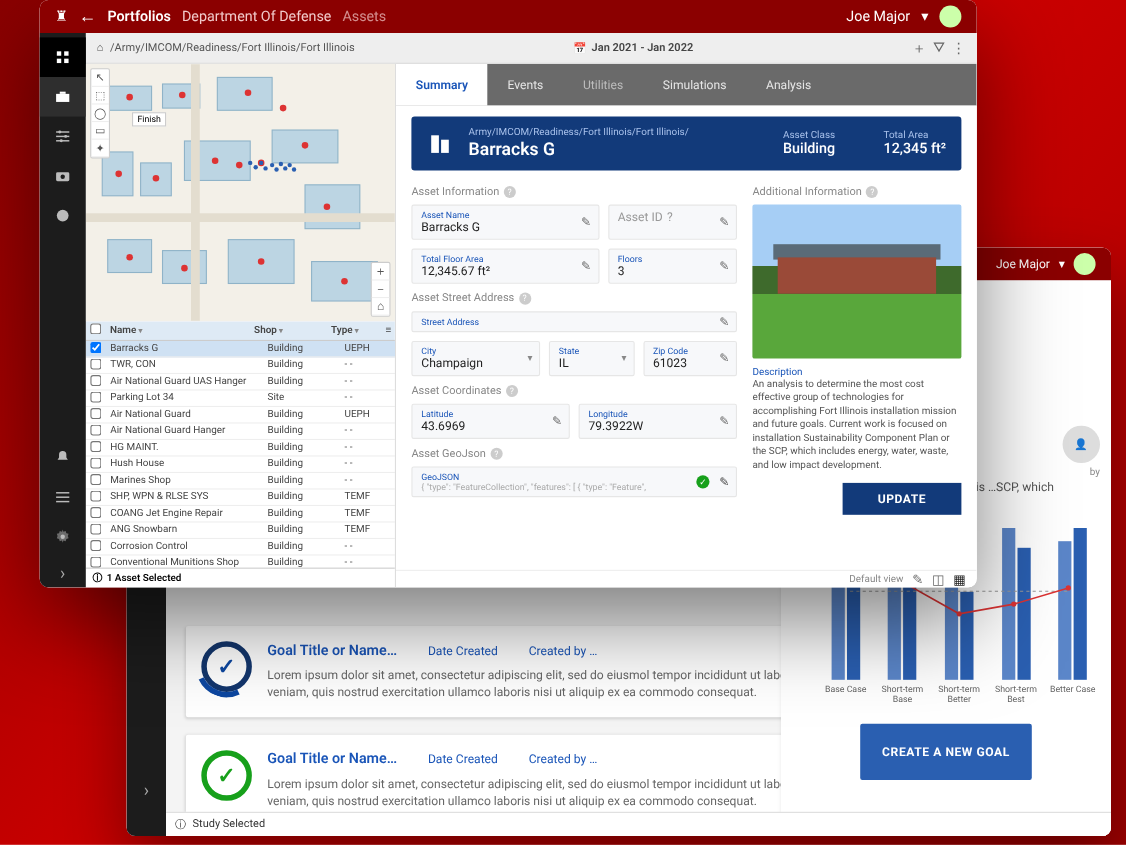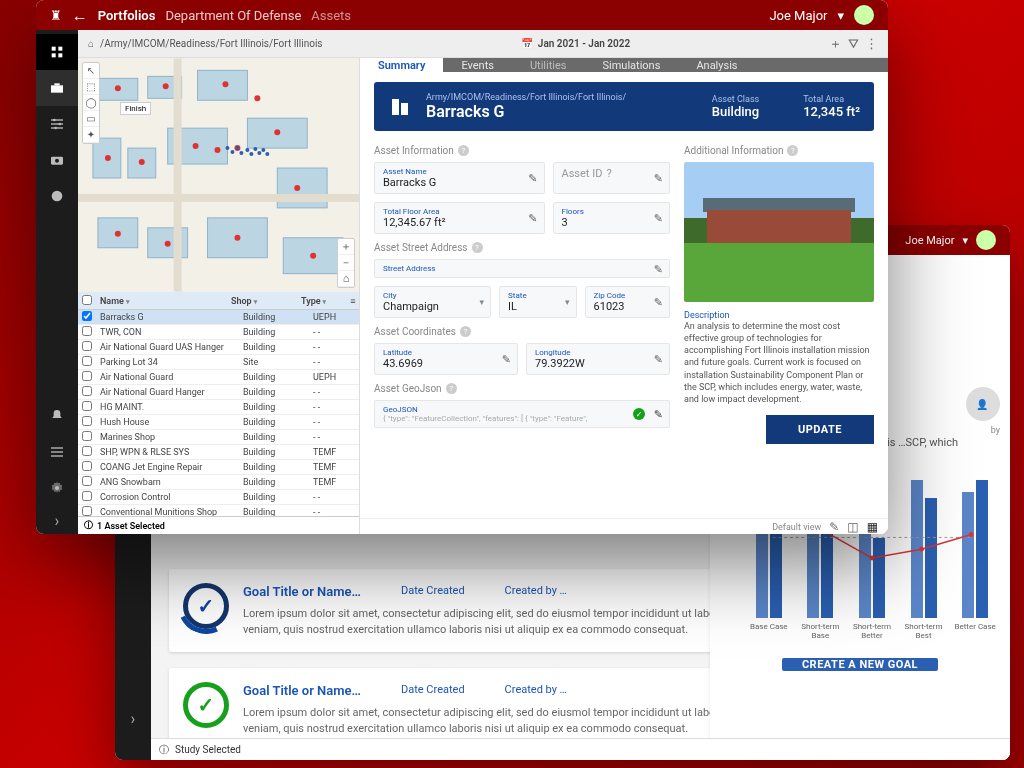--- a/index.html
+++ b/index.html
@@ -15,41 +15,41 @@
 .rear-content { flex:1; background:#f4f4f4; padding:14px 18px 0 18px; position:relative; overflow:hidden; }
 
 .goal-card { background:#fff; border-radius:2px; box-shadow:0 1px 3px rgba(0,0,0,.15); padding:14px 44px 14px 14px; display:flex; gap:14px; margin-bottom:16px; position:relative; }
 .goal-badge { width:46px; height:46px; border-radius:50%; display:flex; align-items:center; justify-content:center; flex-shrink:0; }
 .goal-badge.blue { border:5px solid #13366d; }
 .goal-badge.blue::before { content:""; position:absolute; width:46px; height:46px; border:5px solid #0d47a1; border-radius:50%; border-color:#0d47a1 transparent transparent transparent; transform:rotate(200deg); }
 .goal-badge.green { border:5px solid #17a01b; }
 .goal-check { color:#0d47a1; font-size:20px; font-weight:700; }
 .goal-badge.green .goal-check { color:#17a01b; }
 .goal-texts { flex:1; font-size:11px; color:#666; line-height:1.45; }
-.goal-title-row { display:flex; gap:40px; margin-bottom:4px; }
+.goal-title-row { display:flex; gap:28px; align-items:center; margin-bottom:4px; }
 .goal-title { color:#1a55b8; font-weight:600; font-size:13px; }
 .goal-meta { color:#1a55b8; font-size:11px; }
 .goal-more { position:absolute; right:10px; top:10px; color:#1a55b8; font-size:16px; }
 
 .rear-right { position:absolute; right:0; top:0; width:300px; height:100%; background:#fff; box-shadow:-1px 0 3px rgba(0,0,0,.06); padding:12px 10px; font-size:11px; }
 .avatar-circ { width:34px; height:34px; border-radius:50%; background:#ddd; display:inline-flex; align-items:center; justify-content:center; color:#555; font-size:10px; margin-bottom:4px;}
 .rear-desc { color:#555; line-height:1.4; margin-bottom:10px; }
 
 .mini-chart { height:180px; position:relative; margin-top:6px; }
 .mini-chart .ylab { position:absolute; left:-6px; top:50%; transform:rotate(-90deg) translateX(20px); transform-origin:left top; font-size:10px; color:#666; }
 .bars { position:absolute; left:28px; right:4px; bottom:22px; top:4px; display:flex; align-items:flex-end; gap:10px; }
 .barpair { flex:1; display:flex; gap:2px; align-items:flex-end; height:100%; justify-content:center;}
 .bar1 { width:12px; background:#5b86c9; }
 .bar2 { width:12px; background:#2a5fb1; }
 .xcats { position:absolute; left:28px; right:4px; bottom:0; display:flex; gap:10px; font-size:8px; color:#666; }
 .xcats span { flex:1; text-align:center; line-height:1.1;}
 .chart-line { position:absolute; left:28px; right:4px; bottom:22px; top:4px; pointer-events:none; }
 .roi-row { display:flex; justify-content:space-between; align-items:center; margin-top:6px; font-size:11px; }
 .roi-row .lk { color:#1a55b8; font-weight:600;}
-.new-goal-btn { display:block; margin:18px auto 0; background:#2a5fb1; color:#fff; border:none; padding:0 20px; font-weight:700; font-size:11px; letter-spacing:.5px; border-radius:2px;}
+.new-goal-btn { display:block; margin:18px auto 0; background:#2a5fb1; color:#fff; border:none; padding:19px 20px; font-weight:700; font-size:11px; letter-spacing:.5px; border-radius:2px;}
 
 .rear-footer { position:absolute; left:36px; bottom:0; right:0; height:22px; background:#fff; border-top:1px solid #ddd; display:flex; align-items:center; font-size:10px; color:#333; padding-left:8px; gap:6px;}
 .rear-chevron { position:absolute; left:0; bottom:28px; width:36px; height:28px; display:flex; align-items:center; justify-content:center; color:#aaa;}
 
 
 .front-window { position:absolute; left:36px; top:0; width:852px; height:534px; border-radius:8px 8px 8px 8px; background:#fff; box-shadow:0 30px 80px rgba(0,0,0,.5); overflow:hidden; }
 .front-titlebar { height:30px; background:#8b0000; display:flex; align-items:center; padding:0 14px; color:#fff; gap:10px; font-size:13px; }
 .front-titlebar .back { font-size:16px; }
 .front-titlebar .t1 { font-weight:600;}
 .front-titlebar .t2 { color:#f2caca;}
@@ -92,21 +92,21 @@
 .arow { display:flex; height:15px; align-items:center; border-bottom:1px solid #eee; color:#444;}
 .arow.sel { background:#cfe1f3;}
 .arow .chkcell{width:18px; text-align:center;}
 .arow .c-name{flex:1; padding-left:4px; overflow:hidden; white-space:nowrap; text-overflow:ellipsis;}
 .arow .c-class{width:70px;}
 .arow .c-type{width:46px;}
 input[type=checkbox]{ width:10px; height:10px;}
 .assets-footer{height:18px; border-top:1px solid #ccc; display:flex; align-items:center; padding-left:6px; gap:4px; font-size:9px; font-weight:600;}
 
 .right-col { flex:1; display:flex; flex-direction:column; overflow:hidden;}
-.tabs { height:14px; display:flex; background:#6a6a6a; }
+.tabs { height:38px; display:flex; background:#6a6a6a; }
 .tab { padding:0 18px; display:flex; align-items:center; font-size:11px; color:#e6e6e6;}
 .tab.active { background:#fff; color:#1a55b8; font-weight:600;}
 .tab.disabled { color:#bdbdbd;}
 .detail-scroll { flex:1; overflow:auto; background:#fff; padding:10px 14px 6px 14px;}
 .hero { background:#123a7a; color:#fff; border-radius:3px; padding:10px 14px; display:flex; align-items:center; gap:14px; margin-bottom:10px;}
 .hero .bicon { width:24px; height:24px; }
 .hero .crumb{ font-size:9px; color:#a8c1eb;}
 .hero .bigname{ font-size:16px; font-weight:600;}
 .hero .sp{flex:1;}
 .hero .stat .lbl{font-size:9px; color:#a8c1eb;}

